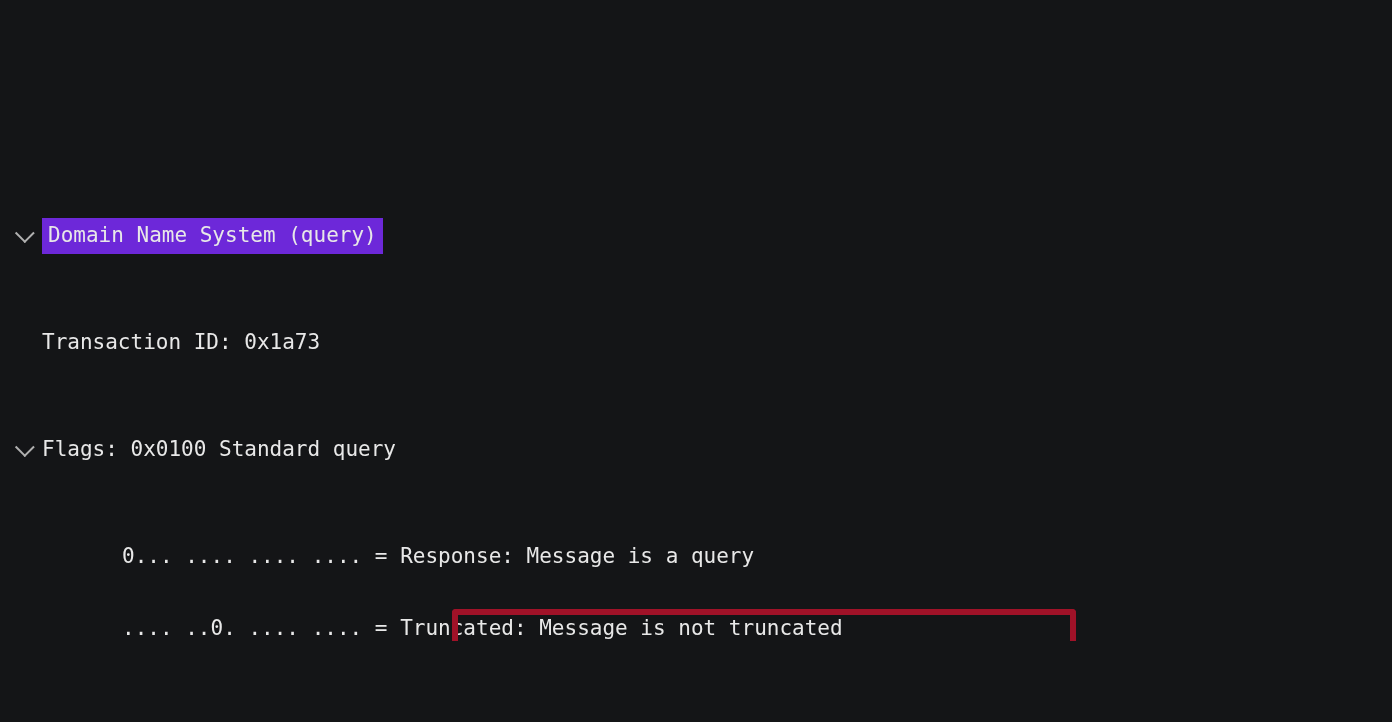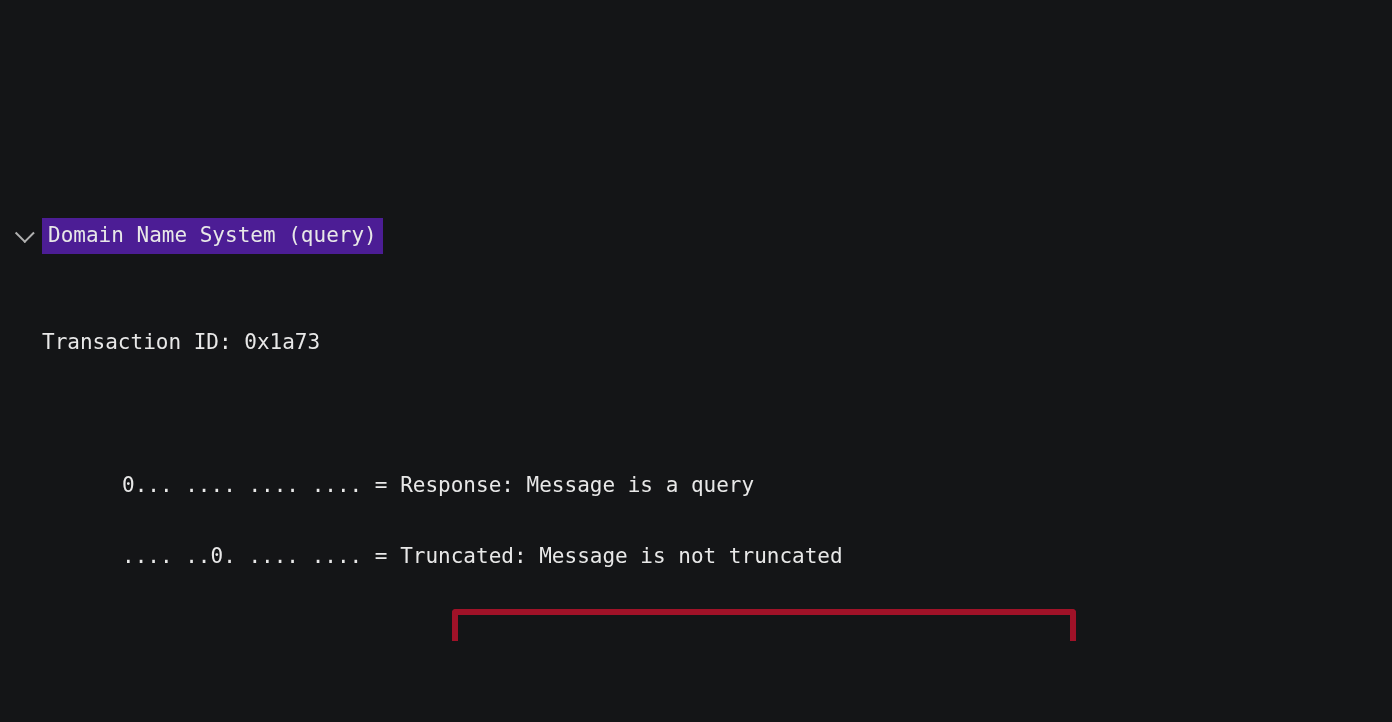--- a/index.html
+++ b/index.html
@@ -30,21 +30,21 @@
     }
     .row {
       display: flex;
       align-items: center;
       padding-left: 8px;
     }
     .indent-0 { padding-left: 8px; }
     .indent-1 { }
     .indent-2 { padding-left: 88px; }
     .header-text {
-      background-color: #4c1d95;
+      background-color: #6d28d9;
       padding: 0 6px;
       display: inline-block;
     }
     .chevron-wrap {
       display: inline-flex;
       align-items: center;
       justify-content: center;
       width: 28px;
       margin-right: 6px;
     }
@@ -77,20 +77,24 @@
 <div class="row indent-0">
   <span class="chevron-wrap"><span class="chevron"></span></span>
   <span class="header-text">Domain Name System (query)</span>
 </div>
 
 <div class="row indent-1">
   <span class="no-chevron"></span>
   <span>Transaction ID: 0x1a73</span>
 </div>
 
+<div class="row indent-1">
+  <span class="chevron-wrap"><span class="chevron"></span></span>
+  <span>Flags: 0x0100 Standard query</span>
+</div>
 
 <div class="row indent-2">
   <span class="no-chevron"></span>
   <span>0... .... .... .... = Response: Message is a query</span>
 </div>
 <div class="row indent-2">
   <span class="no-chevron"></span>
   <span>.... ..0. .... .... = Truncated: Message is not truncated</span>
 </div>
 

